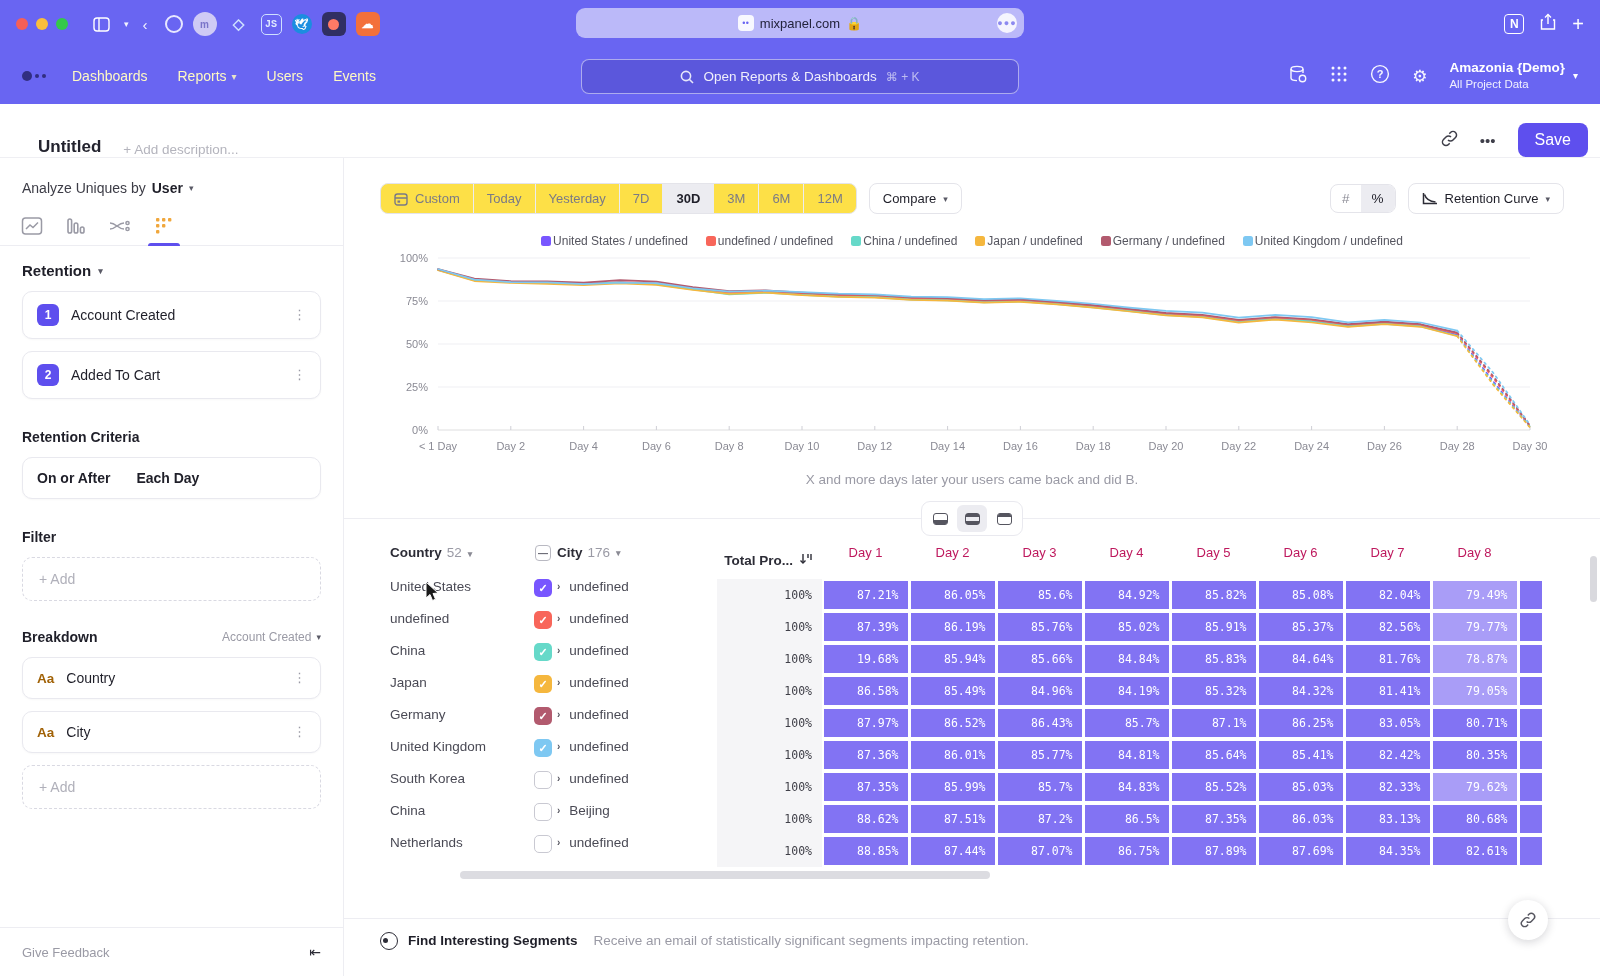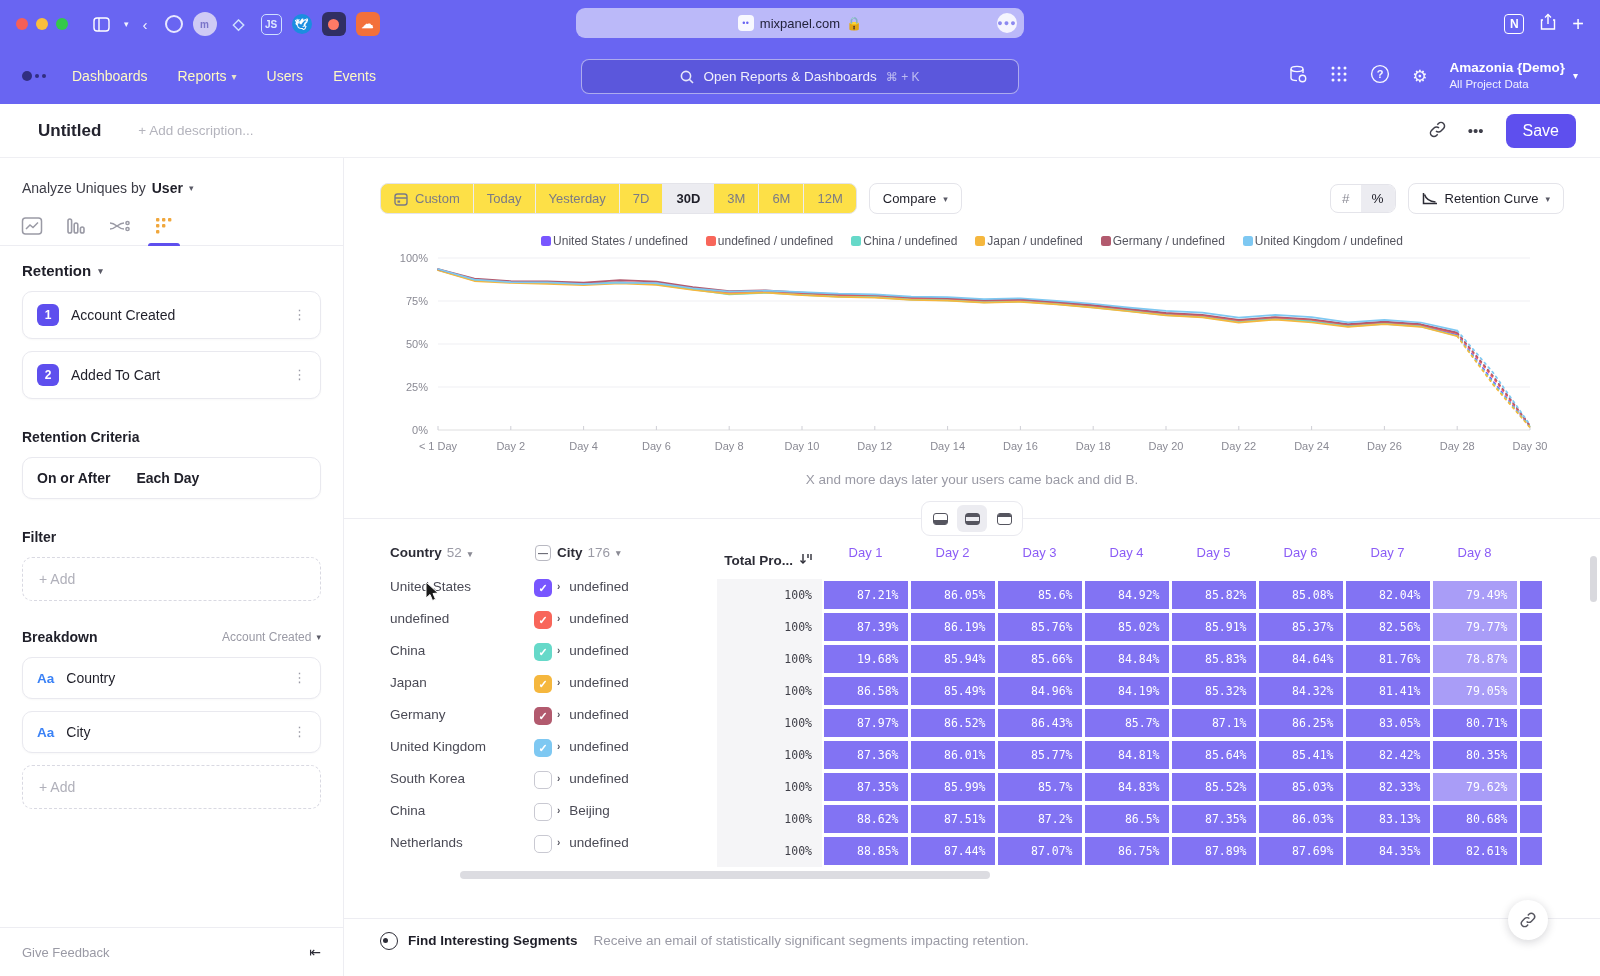--- a/index.html
+++ b/index.html
@@ -11,21 +11,21 @@
   .browser-bar { height:48px; display:flex; align-items:center; padding:0 16px; position:relative; }
   .traffic { display:flex; gap:8px; margin-right:18px; }
   .traffic span { width:12px; height:12px; border-radius:50%; display:block; }
   .t-red{background:#f65f57}.t-yellow{background:#fbbe3c}.t-green{background:#34c84a}
   .chrome-ic { color:rgba(255,255,255,.92); font-size:15px; margin:0 7px; display:inline-flex; align-items:center; }
   .ext-row { display:flex; align-items:center; gap:10px; margin-left:10px; }
   .ext { width:24px; height:24px; border-radius:6px; display:flex; align-items:center; justify-content:center; font-size:10px; font-weight:bold; }
   .ext.ring { border:2.5px solid #e8e8ff; border-radius:50%; width:18px; height:18px; }
   .ext.avatar { background:#cfcaf5; color:#7a74c9; border-radius:50%; }
   .ext.cube { color:#cfe3ff; font-size:15px; }
-  .ext.js { border:1.5px solid #cfe0ff; color:#dfeaff; border-radius:5px; width:21px; height:21px; }
+  .ext.js { border:1.5px solid #cfe0ff; color:#dfeaff; border-radius:5px; width:21px; height:21px;font-family:Liberation Mono, monospace; }
   .ext.bird { background:#1b8de0; color:#fff; border-radius:50%; width:20px; height:20px; font-size:11px; }
   .ext.patreon { background:rgba(30,30,50,.75); }
   .ext.patreon i { width:11px; height:11px; background:#ff7a66; border-radius:50%; display:block; }
   .ext.sc { background:#f3703a; color:#fff; font-size:12px; }
   .addr-wrap { position:absolute; left:50%; top:8px; transform:translateX(-50%); }
   .addr { width:448px; height:30px; background:rgba(255,255,255,.55); border-radius:9px; display:flex;
     align-items:center; justify-content:center; gap:6px; color:#23233c; font-size:13px; font-weight:500; position:relative; }
   .addr .dot-badge { position:absolute; right:7px; top:5px; width:20px; height:20px; background:rgba(255,255,255,.85);
     border-radius:50%; color:#8d8af0; font-size:9px; display:flex; align-items:center; justify-content:center; letter-spacing:1px; }
   .addr .mini-logo { width:16px; height:16px; background:rgba(255,255,255,.9); border-radius:4px; color:#6965f2; font-size:9px;
@@ -42,21 +42,21 @@
     background:rgba(30,25,120,.18); border:1px solid rgba(255,255,255,.5); border-radius:8px; display:flex;
     align-items:center; justify-content:center; gap:9px; color:rgba(255,255,255,.9); font-size:13.5px; }
   .nav-search .sc { color:rgba(255,255,255,.6); font-size:12px; }
   .nav-right { margin-left:auto; display:flex; align-items:center; gap:22px; color:#fff; }
   .nav-ic { font-size:17px; opacity:.95; }
   .proj { text-align:left; line-height:1.25; display:flex; align-items:center; gap:8px; }
   .proj .nm { font-size:13.5px; font-weight:bold; }
   .proj .sub { font-size:11.5px; opacity:.9; }
 
   
-  .title-row { height:54px; background:#fff; border-bottom:1px solid #efeff3; display:flex; align-items:center; padding:0 24px 0 38px;gap:15px; }
+  .title-row { height:54px; background:#fff; border-bottom:1px solid #efeff3; display:flex; align-items:flex-end; padding:0 12px 0 38px; }
   .doc-title { font-size:17px; font-weight:bold; color:#23232e; margin-right:22px; }
   .desc-ph { font-size:13.5px; color:#b4b4bd; }
   .title-right { margin-left:auto; display:flex; align-items:center; gap:22px; }
   .icon-btn { color:#3f3f4a; font-size:15px; cursor:default; }
   .save-btn { background:#5e4fee; color:#fff; border:none; border-radius:8px; font-size:16px; font-weight:500;
     padding:8px 17px; font-family:inherit; }
 
   
   .content { display:flex; height:818px; }
   .sidebar { width:344px; border-right:1px solid #ededf2; display:flex; flex-direction:column; padding-top:12px; position:relative; }
@@ -70,21 +70,21 @@
   .sb-tab.active:after { content:""; position:absolute; bottom:-1px; left:6px; right:6px; height:3px; background:#5e4fee; border-radius:3px 3px 0 0; }
   .sb-section { font-size:15px; font-weight:bold; color:#1f1f29; display:flex; align-items:center; gap:7px; margin:16px 22px 12px; }
   .sb-card { border:1px solid #e9e9ef; border-radius:10px; background:#fff; margin:0 22px 12px; padding:12px 14px;
     display:flex; align-items:center; gap:12px; font-size:14px; color:#1f1f29; box-shadow:0 1px 2px rgba(20,20,40,.03); }
   .badge-num { width:22px; height:22px; border-radius:6px; background:#5e4fee; color:#fff; font-size:12px; font-weight:bold;
     display:flex; align-items:center; justify-content:center; }
   .kebab { margin-left:auto; color:#9a9aa5; font-size:13px; letter-spacing:0; line-height:.35; text-align:center; }
   .sb-label { font-size:14px; font-weight:bold; color:#1f1f29; margin:18px 22px 12px; display:flex; align-items:center; }
   .sb-label .right-sel { margin-left:auto; font-weight:normal; font-size:12px; color:#9a9aa5; display:flex; gap:5px; align-items:center; }
   .dash-card { border:1px dashed #d9d9e2; border-radius:10px; margin:0 22px 10px; padding:13px 16px; color:#b0b0ba; font-size:14px; }
-  .aa { color:#3b82f6; font-weight:bold; font-size:13.5px; }
+  .aa { color:#a16207; font-weight:bold; font-size:13.5px; }
   .crit-card b { font-weight:bold; }
   .crit-gap { display:flex; gap:26px; }
   .sb-footer { margin-top:auto; border-top:1px solid #ededf2; padding:16px 22px; display:flex; align-items:center;
     color:#9a9aa5; font-size:13px; }
   .collapse-ic { margin-left:auto; color:#2c2c36; font-size:14px; }
 
   
   .toolbar { display:flex; align-items:center; margin:25px 36px 0; }
   .seg { display:flex; border:1px solid #e4e4ea; border-radius:8px; overflow:hidden; background:#fde047; }
   .seg-item { padding:7px 13px; font-size:13px; color:#7a7a86; border-right:1px solid #ececf1; display:flex; align-items:center; gap:7px; white-space:nowrap; }
@@ -127,21 +127,21 @@
   .c-country { width:185px; padding-left:46px; font-size:13.5px; color:#4a4a55; white-space:nowrap; }
   .c-check { width:28px; display:flex; justify-content:center; }
   .c-city { width:160px; display:flex; align-items:center; gap:9px; font-size:13.5px; color:#4a4a55; }
   .c-total { width:105px; align-self:stretch; display:flex; align-items:center; justify-content:flex-end; padding-right:10px;
     background:#f5f5f7; font-family:"DejaVu Sans Mono", monospace; font-size:11.5px; color:#3f3f48; }
   .head .c-total { background:transparent; font-family:"Liberation Sans", sans-serif; }
   .c-day { width:87px; align-self:stretch; padding:2px 1.5px; }
   .cell { height:100%; background:#8273f3; color:#fff; font-family:"DejaVu Sans Mono", monospace; font-size:11.5px;
     display:flex; align-items:center; justify-content:flex-end; padding-right:9px; }
   .cell.light { background:#a99df7; }
-  .c-day-h { width:87px; text-align:center; font-size:13px; color:#8b5cf6; }
+  .c-day-h { width:87px; text-align:center; font-size:13px; color:#be185d; }
   .c-sliver { width:24px; align-self:stretch; padding:2px 0 2px 1.5px; }
   .c-sliver .cell { padding-right:0; }
   .hdr-txt { font-size:13.5px; font-weight:bold; color:#2c2c36; }
   .hdr-count { color:#9a9aa5; font-weight:normal; margin-left:5px; }
   .chev-sm { color:#8a8a94; font-size:9px; margin-left:6px; }
   .cb { width:18px; height:18px; border-radius:5px; display:flex; align-items:center; justify-content:center;
     color:#fff; font-size:11px; font-weight:bold; }
   .cb.empty { background:#fff; border:1.5px solid #c9c9d2; }
   .cb.ind { width:16px; height:16px; background:#fff; border:1.5px solid #b9b9c2; color:#6b6b76; font-size:10px; border-radius:4px; }
   .row-chev { color:#55555f; font-size:10px; font-weight:bold; }

